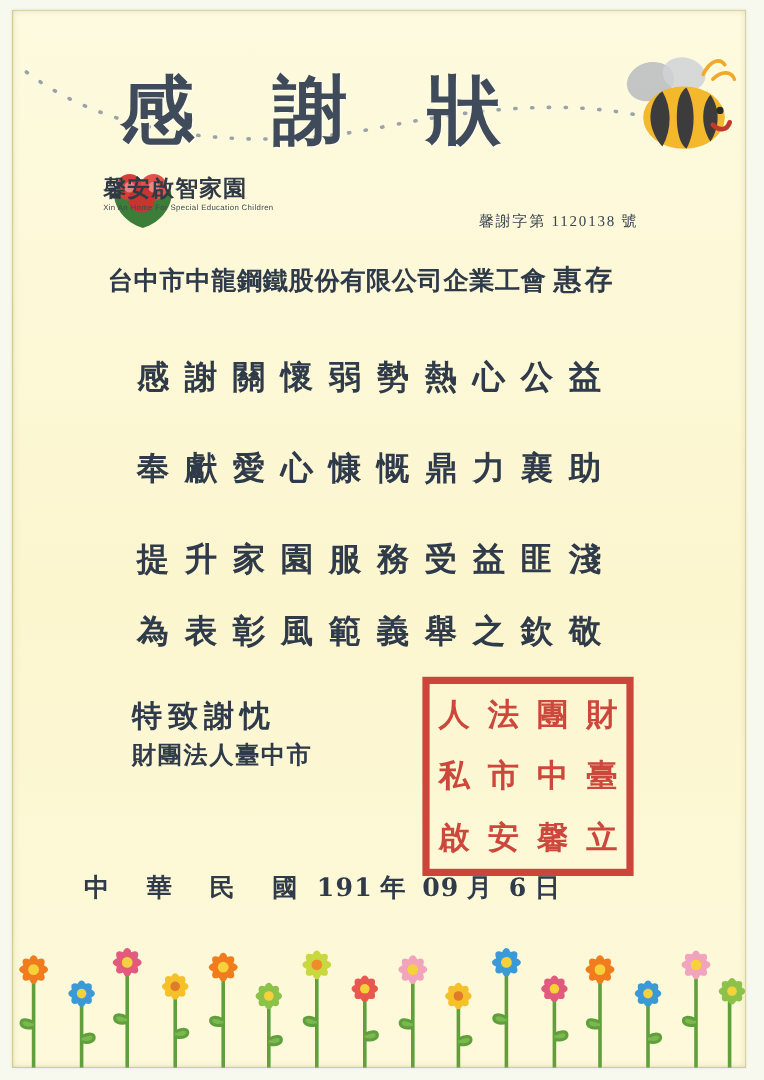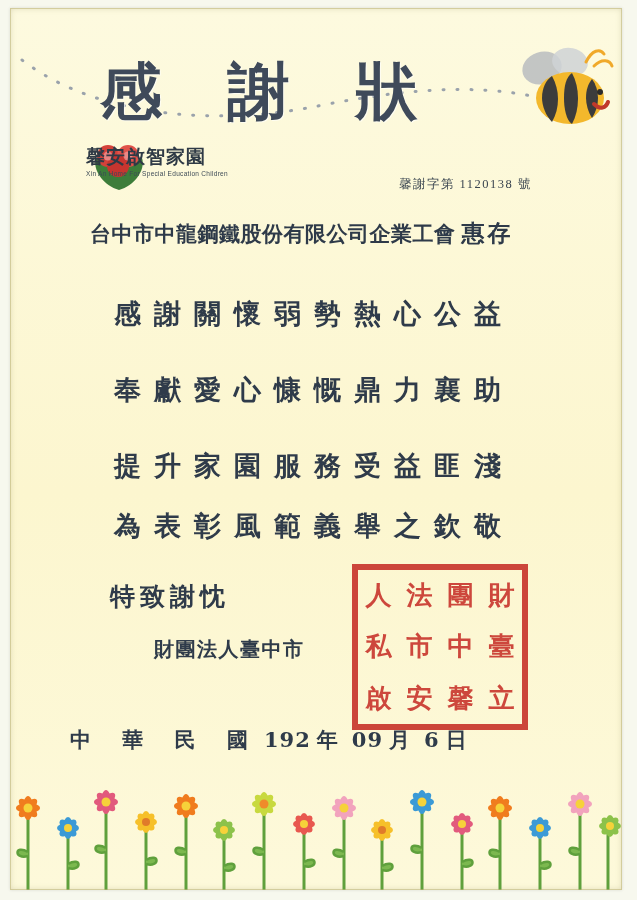--- a/index.html
+++ b/index.html
@@ -160,21 +160,21 @@
 
   .org1, .org2 {
     position: absolute;
     font-family: "DejaVu Serif", serif;
     font-size: 20px;
     font-weight: bold;
     color: #2f3b4a;
     letter-spacing: 1.5px;
     white-space: nowrap;
   }
-  .org1 { left: 100px; top: 628px; margin-left: 44px; }
+  .org1 { left: 100px; top: 608px; }
   .org2 { left: 100px; top: 668px; }
 
   
   .date-row {
     position: absolute;
     left: 60px;
     top: 718px;
     width: 480px;
     font-family: "DejaVu Serif", serif;
     font-size: 21px;
@@ -300,21 +300,21 @@
         <div class="seal-cell">市</div>
         <div class="seal-cell">私</div>
         <div class="seal-cell">立</div>
         <div class="seal-cell">馨</div>
         <div class="seal-cell">安</div>
         <div class="seal-cell">啟</div>
       </div>
     </div>
 
     <div class="date-row">
-      <span class="era">中 華 民 國</span><span class="num">192</span><span class="unit">年</span><span class="num">09</span><span class="unit">月</span><span class="num">6</span><span class="unit">日</span>
+      <span class="era">中 華 民 國</span><span class="num">191</span><span class="unit">年</span><span class="num">09</span><span class="unit">月</span><span class="num">6</span><span class="unit">日</span>
     </div>
 
     <svg class="flowers" viewBox="0 0 612 130" preserveAspectRatio="none">
       <g stroke="#5fa03c" stroke-width="3" fill="none">
         <path d="M18 130 L18 52"></path>
           <path d="M58 130 L58 72"></path>
           <path d="M96 130 L96 46"></path>
         <path d="M136 130 L136 66"></path>
           <path d="M176 130 L176 50"></path>
           <path d="M214 130 L214 74"></path>

